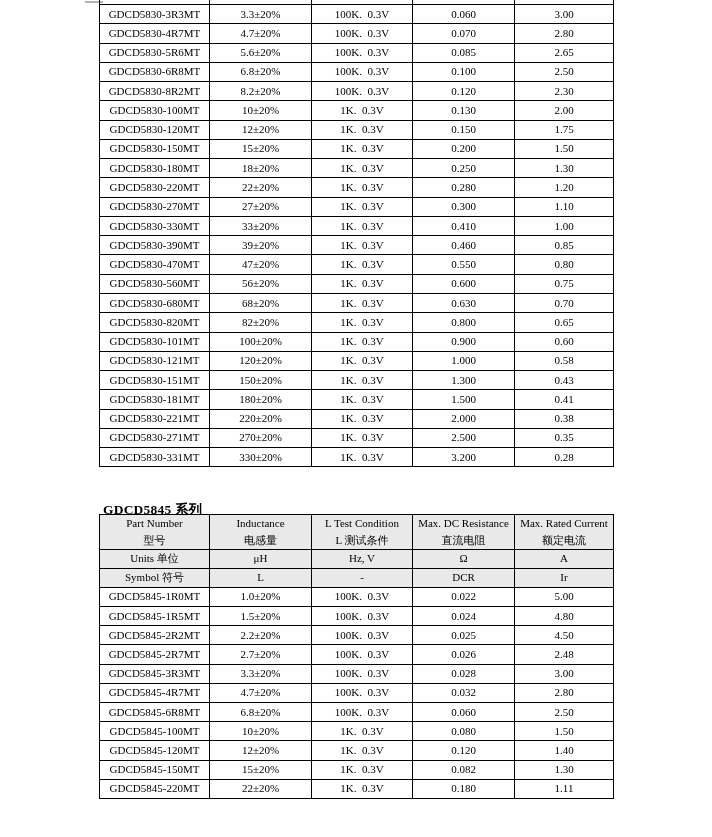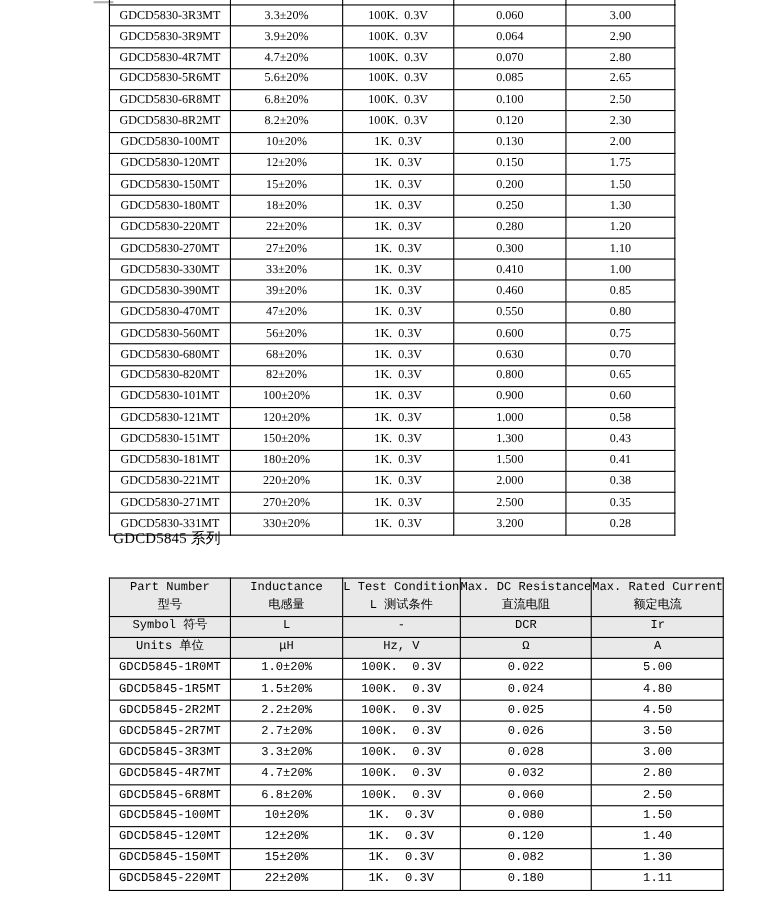--- a/index.html
+++ b/index.html
@@ -39,28 +39,28 @@
   col.c3 { width: 101px; }
   col.c4 { width: 102px; }
   col.c5 { width: 99px; }
 
   #table-5830 { left: 99px; top: 4px; }
   #table-5830 td { height: 18.28px; }
 
   #section-title-5845 {
     position: absolute;
     left: 103px;
-    top: 481px;
+    top: 501px;
     font-size: 13.5px;
-    font-weight: normal;
+    font-weight: bold;
     letter-spacing: 0.2px;
     white-space: pre;
   }
 
-  #table-5845 { left: 99px; top: 525px; font-family: Liberation Mono, monospace; }
+  #table-5845 { left: 99px; top: 514px; }
   #table-5845 td { height: 18.2px; }
   #table-5845 tr.hdr td { background: var(--header-bg, #e9e9e9); }
   #table-5845 tr.hdr1 td {
     height: 33.5px;
     line-height: 16.5px;
   }
 
   
   .cut-tick {
     position: absolute;
@@ -99,27 +99,20 @@
         <col class="c4">
         <col class="c5">
     </colgroup>
     <tbody>
         <tr>
           <td>GDCD5830-3R3MT</td>
           <td>3.3±20%</td>
           <td>100K.  0.3V</td>
           <td>0.060</td>
           <td>3.00</td>
-        </tr>
-        <tr>
-          <td>GDCD5830-3R9MT</td>
-          <td>3.9±20%</td>
-          <td>100K.  0.3V</td>
-          <td>0.064</td>
-          <td>2.90</td>
         </tr>
         <tr>
           <td>GDCD5830-4R7MT</td>
           <td>4.7±20%</td>
           <td>100K.  0.3V</td>
           <td>0.070</td>
           <td>2.80</td>
         </tr>
         <tr>
           <td>GDCD5830-5R6MT</td>
@@ -295,33 +288,33 @@
         <td>Inductance
 电感量</td>
         <td>L Test Condition
 L 测试条件</td>
         <td>Max. DC Resistance
 直流电阻</td>
         <td>Max. Rated Current
 额定电流</td>
       </tr>
       <tr class="hdr">
+        <td>Units 单位</td>
+        <td>μH</td>
+        <td>Hz, V</td>
+        <td>Ω</td>
+        <td>A</td>
+      </tr>
+      <tr class="hdr">
         <td>Symbol 符号</td>
         <td>L</td>
         <td>-</td>
         <td>DCR</td>
         <td>Ir</td>
       </tr>
-      <tr class="hdr">
-        <td>Units 单位</td>
-        <td>μH</td>
-        <td>Hz, V</td>
-        <td>Ω</td>
-        <td>A</td>
-      </tr>
     </tbody>
     <tbody>
         <tr>
           <td>GDCD5845-1R0MT</td>
           <td>1.0±20%</td>
           <td>100K.  0.3V</td>
           <td>0.022</td>
           <td>5.00</td>
         </tr>
         <tr>
@@ -336,21 +329,21 @@
           <td>2.2±20%</td>
           <td>100K.  0.3V</td>
           <td>0.025</td>
           <td>4.50</td>
         </tr>
         <tr>
           <td>GDCD5845-2R7MT</td>
           <td>2.7±20%</td>
           <td>100K.  0.3V</td>
           <td>0.026</td>
-          <td>3.50</td>
+          <td>2.48</td>
         </tr>
         <tr>
           <td>GDCD5845-3R3MT</td>
           <td>3.3±20%</td>
           <td>100K.  0.3V</td>
           <td>0.028</td>
           <td>3.00</td>
         </tr>
         <tr>
           <td>GDCD5845-4R7MT</td>

